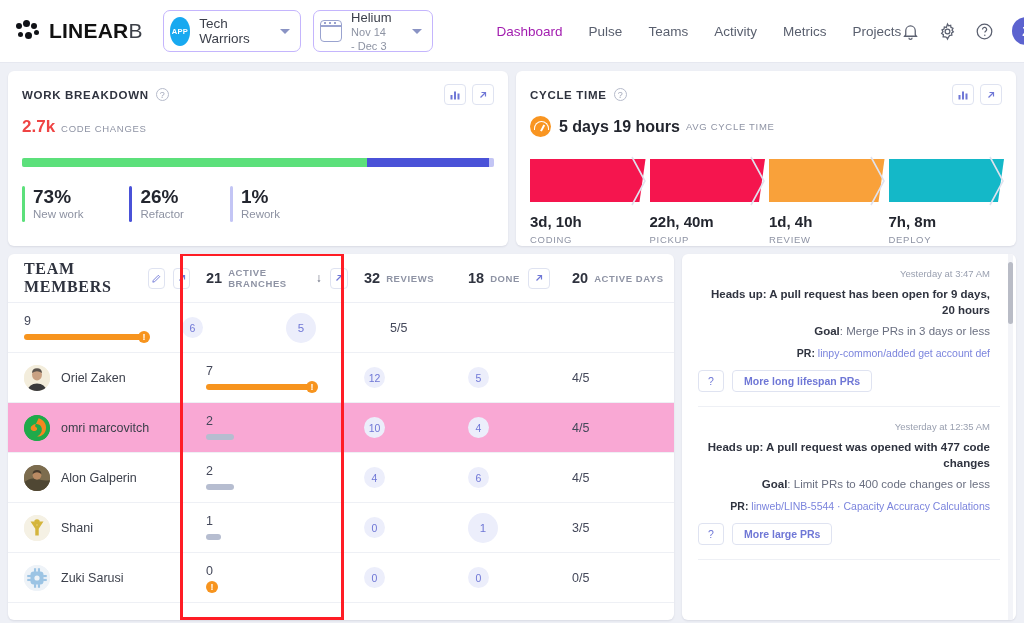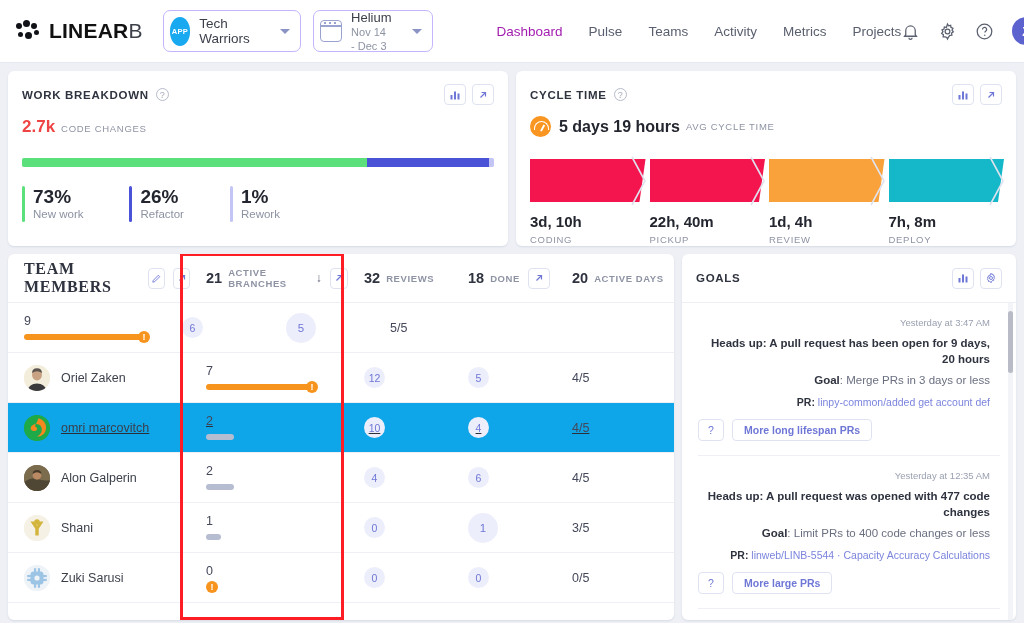--- a/index.html
+++ b/index.html
@@ -144,21 +144,21 @@
   .th.c3 { width: 104px; }
   .th.c4 { width: 118px; }
   .th-num { font-size: 14.5px; font-weight: 700; color: #2f333f; margin-right: 6px; }
   .th-lbl { font-size: 9.5px; letter-spacing: .6px; color: #8e93a4; font-weight: 600; }
   .th-title { font-size: 16px; font-weight: 700; letter-spacing: .7px; color: #2f333f; margin-right: 9px; font-family: Liberation Serif, serif; }
   .sort-arrow { margin-left: 6px; color: #5e6377; font-size: 12px; cursor: pointer; }
   .th .icon-btn { margin-left: 8px; }
   .th .icon-btn.pencil svg { width: 11px; height: 11px; }
 
   .trow { display: flex; align-items: center; height: 50px; border-bottom: 1px solid #eef0f5; }
-  .trow.alt { background: #0ea5e9; text-decoration: underline; }
+  .trow.alt { background: #f9a8d4; }
   .td { padding-left: 16px; display: flex; align-items: center; height: 100%; }
   .td.c0 { width: 182px; }
   .td.c1 { width: 158px; flex-direction: column; align-items: flex-start; justify-content: center; }
   .td.c2 { width: 104px; }
   .td.c3 { width: 104px; }
   .td.c4 { width: 118px; }
   .avatar { width: 26px; height: 26px; border-radius: 50%; margin-right: 11px; flex: 0 0 auto;
             display: flex; align-items: center; justify-content: center; overflow: hidden; }
   .avatar svg { width: 100%; height: 100%; display: block; }
   .member-name { font-size: 12.5px; color: #3b3f4a; }
@@ -615,38 +615,20 @@
             </div>
             <div class="td c4">
               <span class="ad">0/5</span>
             </div>
           </div>
         </div>
       <div class="highlight-box" style="left:172px;top:-1px;width:164px;height:367px"></div>
     </div>
 
     <div class="card goals">
-      <div class="goals-head">
-        <span class="card-title">GOALS</span>
-        <span class="head-actions">
-          <span class="icon-btn">
-            <svg viewBox="0 0 24 24" fill="#6f77d6">
-                <rect x="3" y="12" width="4" height="9"></rect>
-                <rect x="10" y="5" width="4" height="16"></rect>
-                <rect x="17" y="9" width="4" height="12"></rect>
-              </svg>
-          </span>
-          <span class="icon-btn">
-            <svg viewBox="0 0 24 24" fill="none" stroke="#6f77d6" stroke-width="1.8">
-                <circle cx="12" cy="12" r="3"></circle>
-                <path d="M12 2.5l1.4 2.3 2.6-.6.4 2.7 2.5 1-1.2 2.4 1.7 2.1-2.2 1.6.3 2.7-2.7.1L13 19.5 12 21.5 11 19.5l-1.8-.7-2.7-.1.3-2.7-2.2-1.6 1.7-2.1L5.1 9.9l2.5-1 .4-2.7 2.6.6z"></path>
-              </svg>
-          </span>
-        </span>
-      </div>
       <div class="goals-body">
         <div class="gtrack"></div>
         <div class="gscroll"></div>
         <div id="goal-items">
             <div class="goal">
               <div class="goal-time">Yesterday at 3:47 AM</div>
               <div class="goal-head">Heads up: A pull request has been open for 9 days, 20 hours</div>
               <div class="goal-goal"><b>Goal</b>: Merge PRs in 3 days or less</div>
               <div class="goal-pr">PR: <a>linpy-common/added get account def</a></div>
               <div class="goal-btns">

